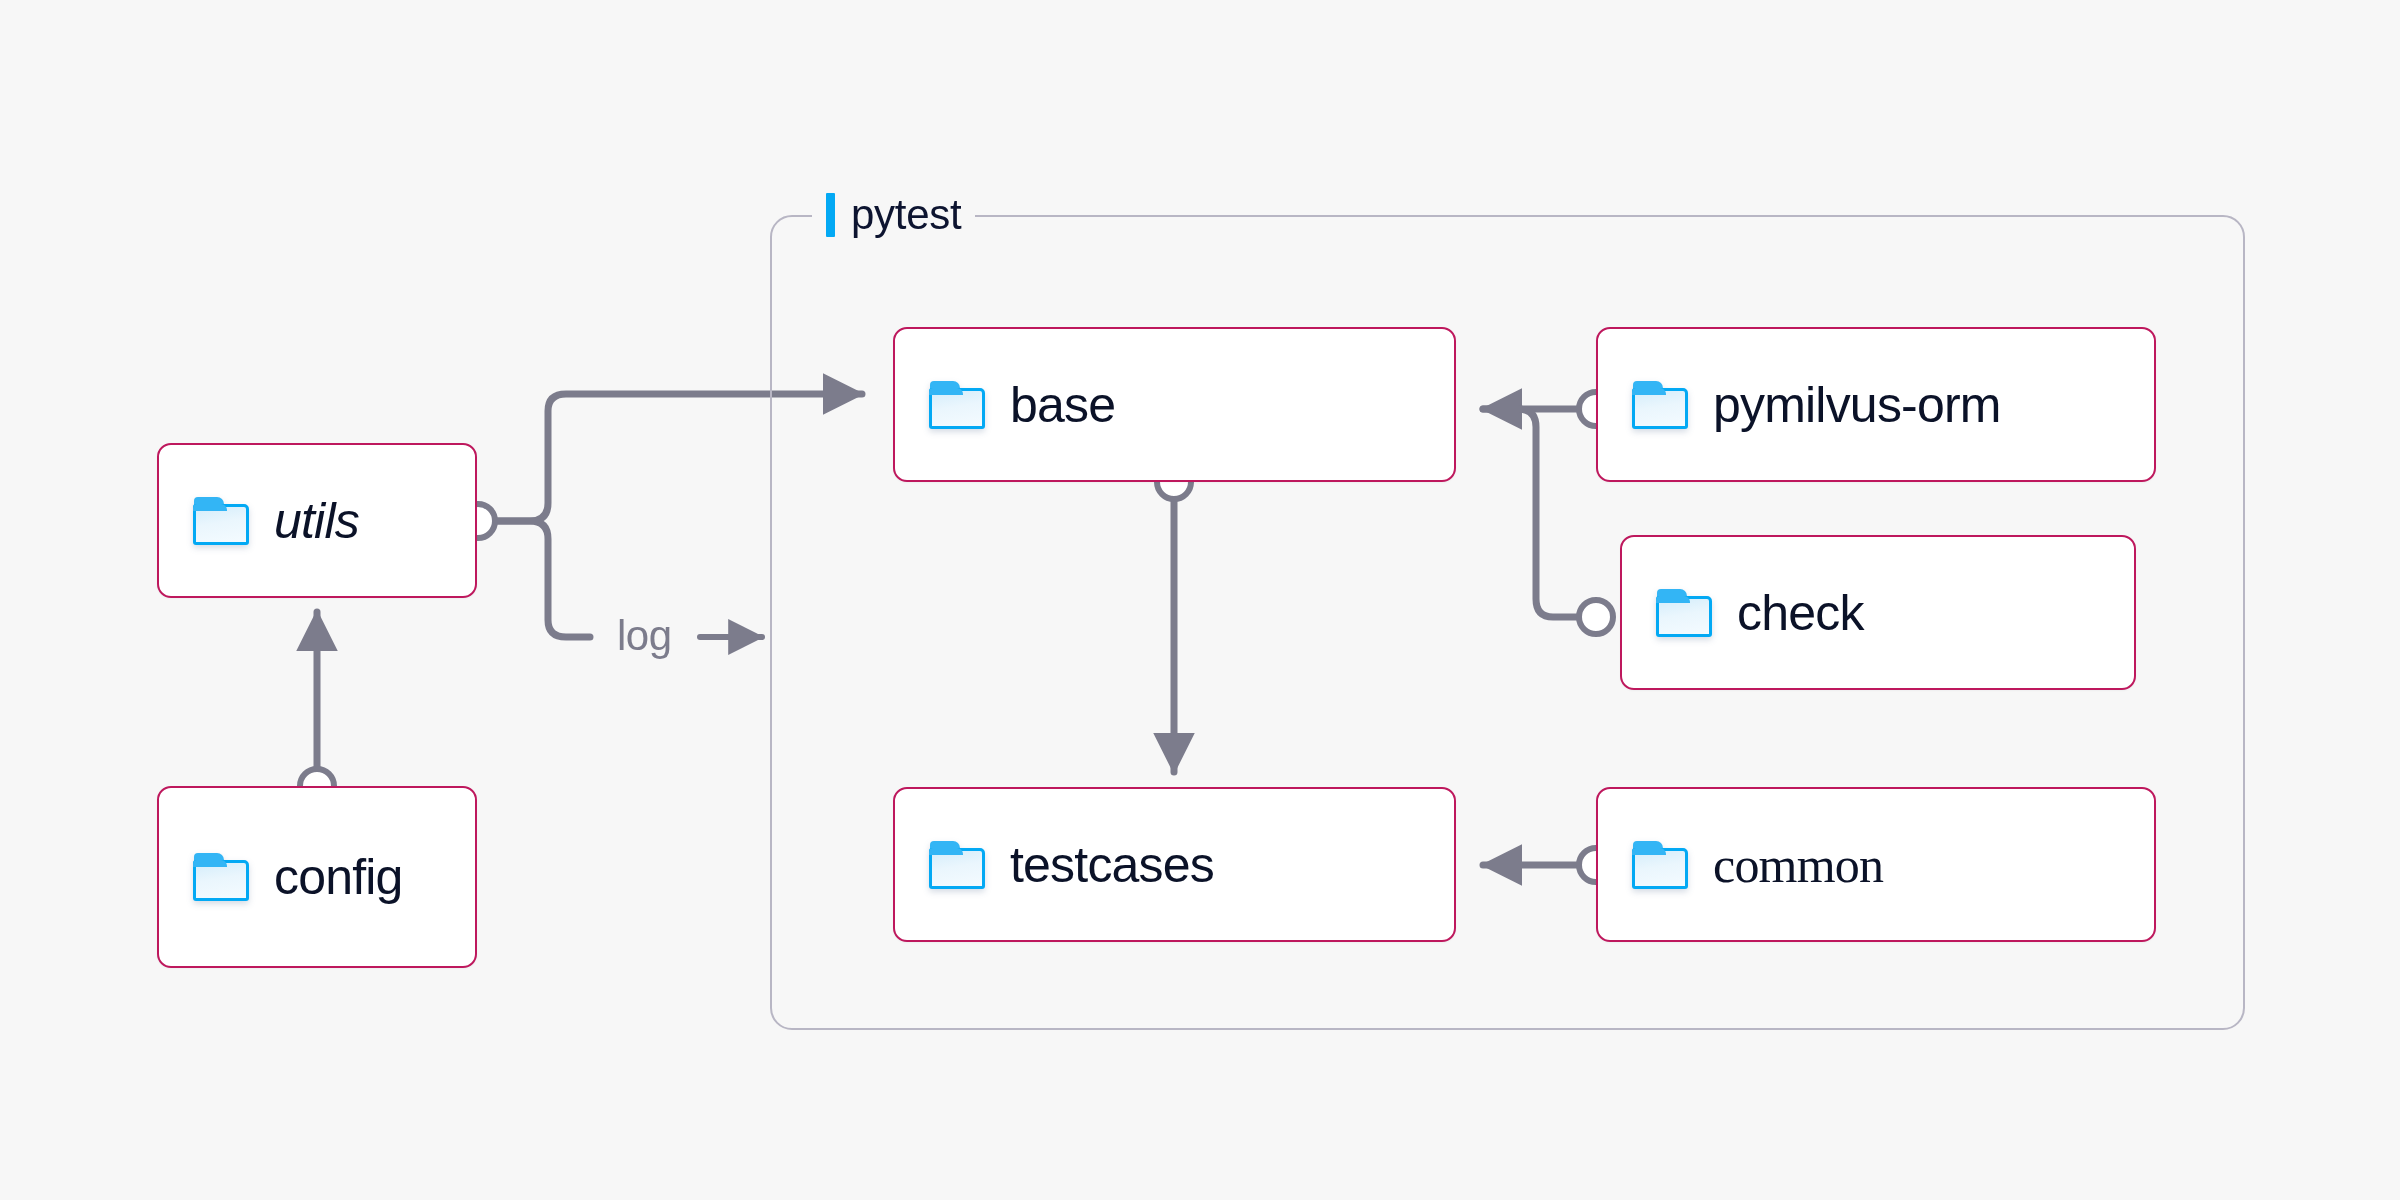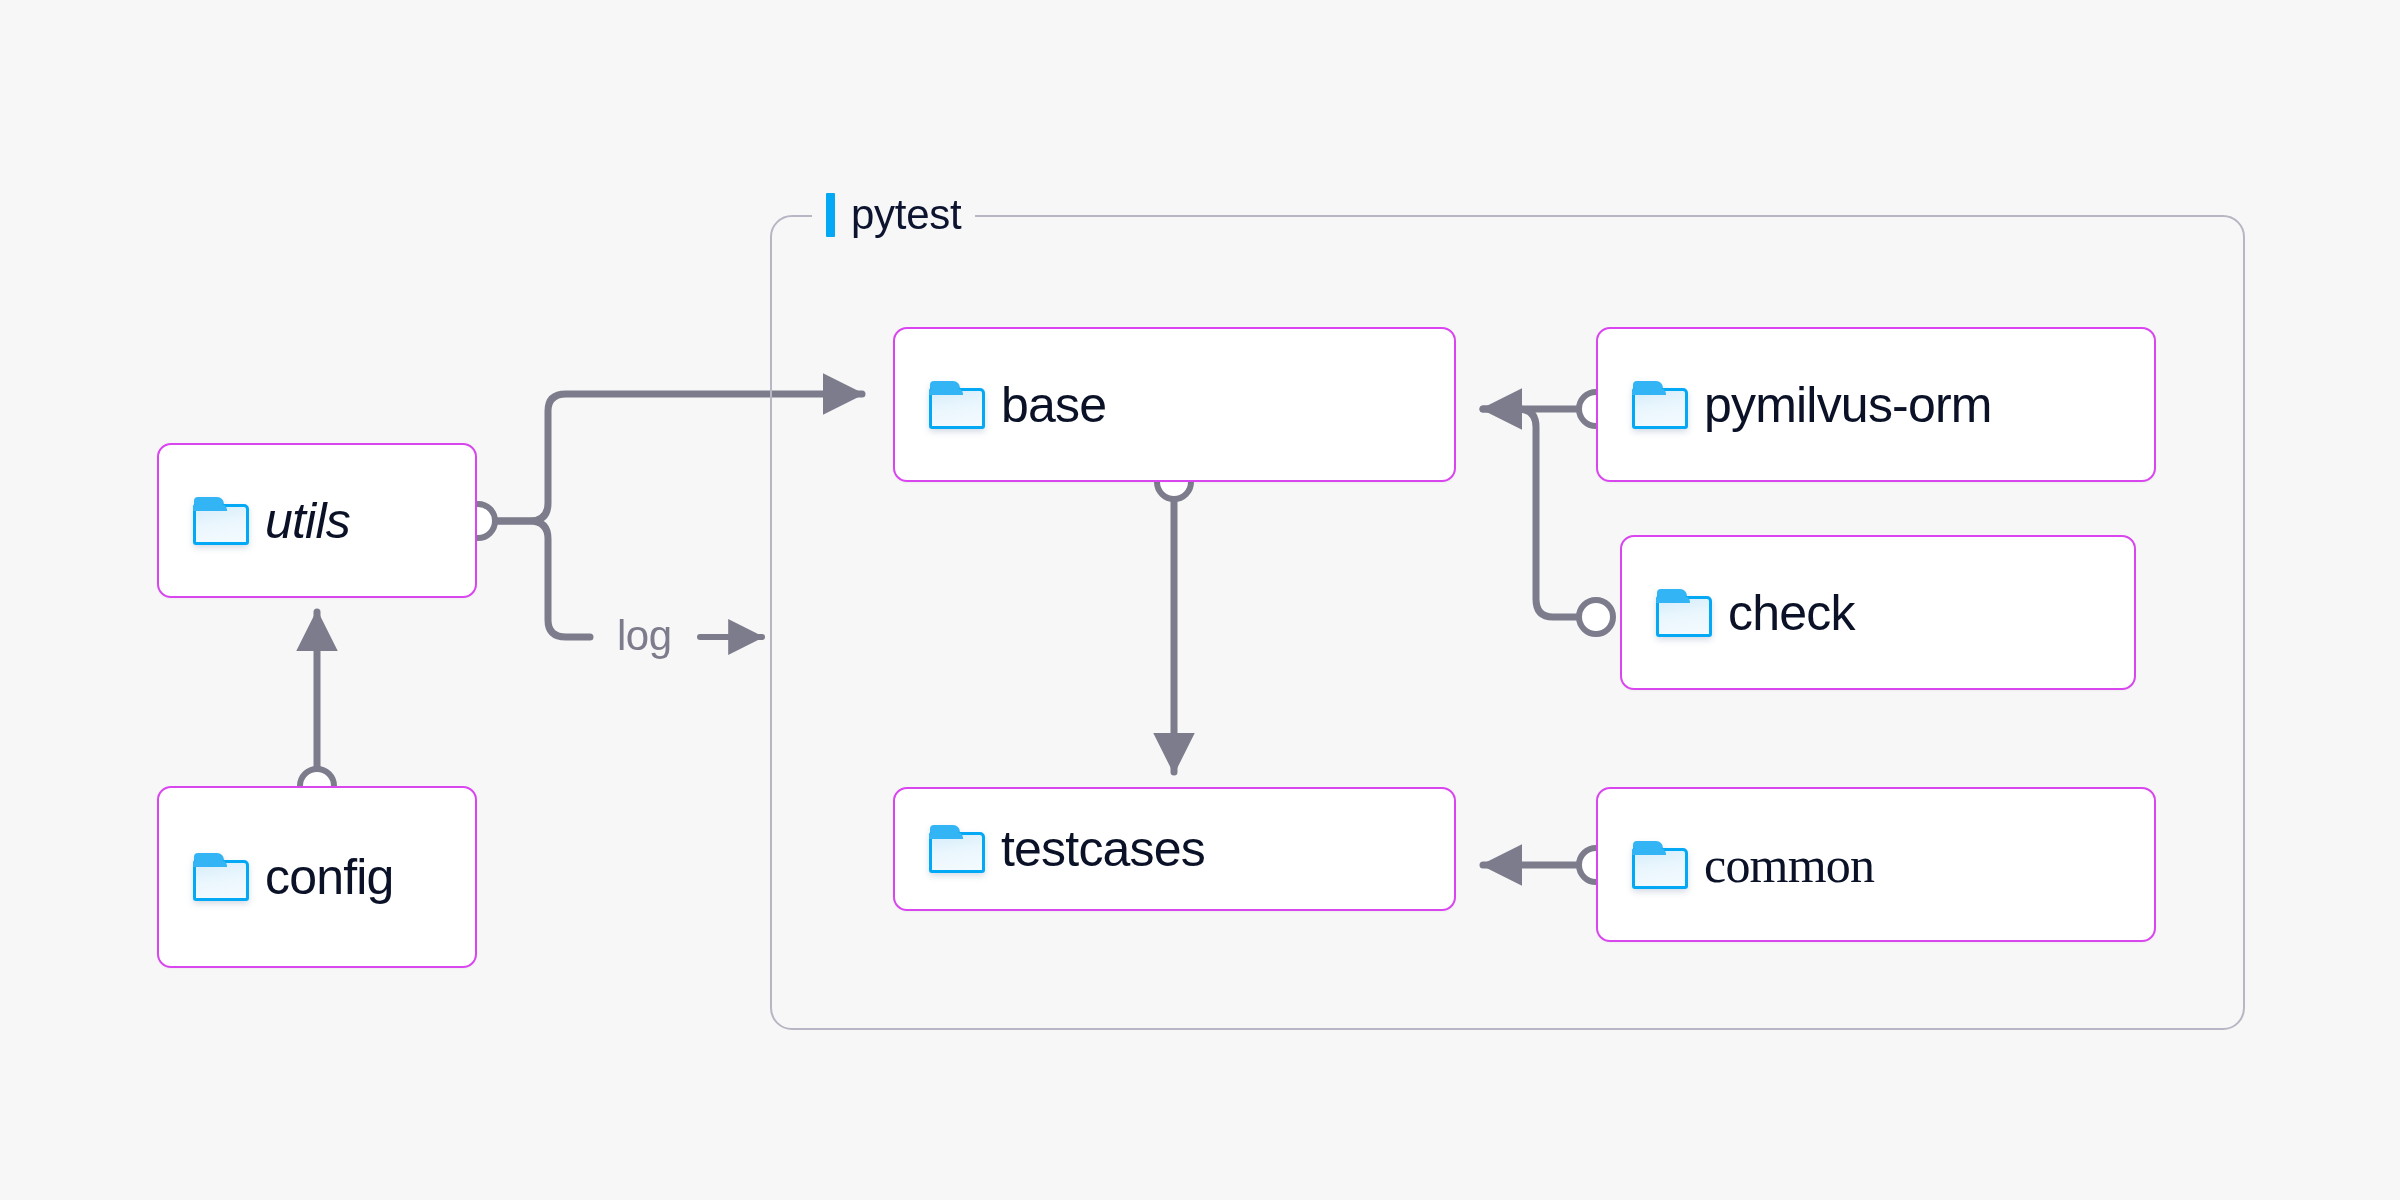--- a/index.html
+++ b/index.html
@@ -57,26 +57,26 @@
     color: #0d1430;
     letter-spacing: -0.3px;
     white-space: nowrap;
   }
 
   
   .node {
     position: absolute;
     box-sizing: border-box;
     background: #ffffff;
-    border: 2px solid #d946ef;
+    border: 2px solid #be185d;
     border-radius: 14px;
     display: flex;
     align-items: center;
     padding-left: 34px;
-    gap: 16px;
+    gap: 25px;
     box-shadow: 0 1px 2px rgba(20,25,60,0.04);
   }
   .node-label {
     font-size: 50px;
     color: #0b1228;
     letter-spacing: -0.8px;
     white-space: nowrap;
     line-height: 1;
   }
 
@@ -202,21 +202,21 @@
 
   <div class="node" style="left:893px; top:327px; width:563px; height:155px;">
     <span class="folder-icon">
       <span class="tab"></span>
         <span class="body"></span>
         <span class="lip"></span>
     </span>
     <span class="node-label">base</span>
   </div>
 
-  <div class="node" style="left:893px; top:787px; width:563px; height:124px;">
+  <div class="node" style="left:893px; top:787px; width:563px; height:155px;">
     <span class="folder-icon">
       <span class="tab"></span>
         <span class="body"></span>
         <span class="lip"></span>
     </span>
     <span class="node-label">testcases</span>
   </div>
 
   <div class="node" style="left:1596px; top:327px; width:560px; height:155px;">
     <span class="folder-icon">

